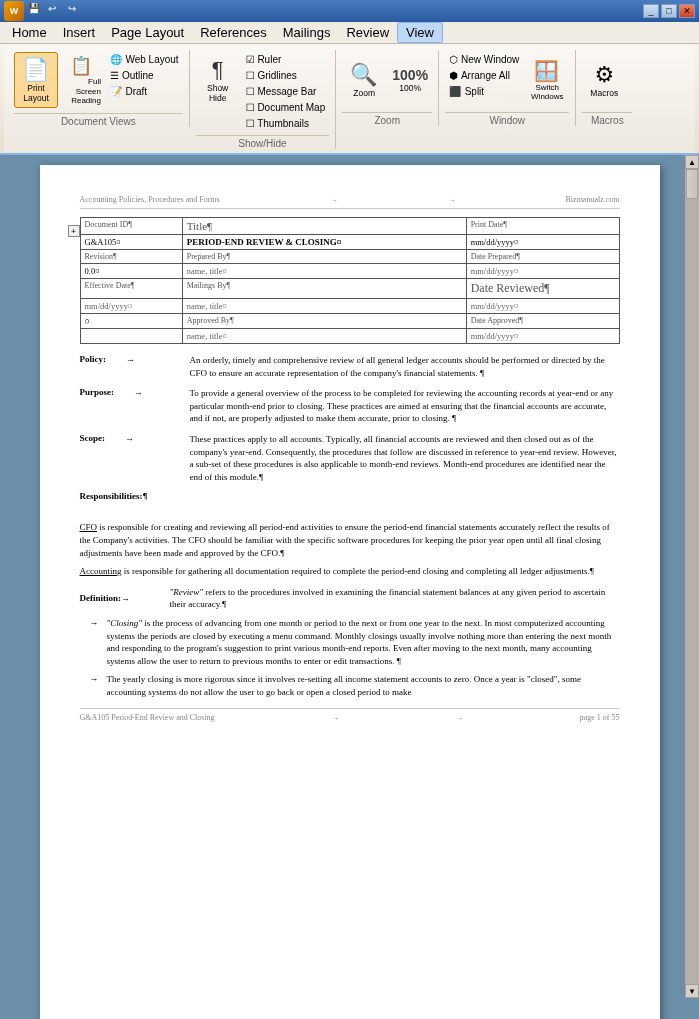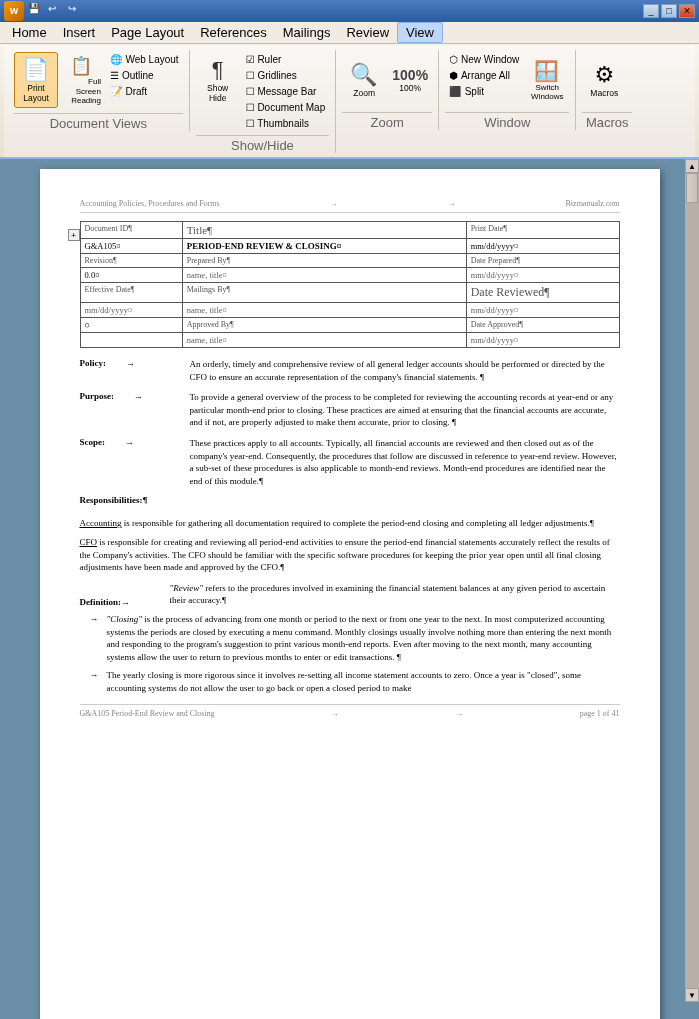--- a/index.html
+++ b/index.html
@@ -60,21 +60,21 @@
     .ribbon-group {
       display: flex;
       flex-direction: column;
       align-items: stretch;
       border-right: 1px solid #c8c0b4;
       padding: 0 6px 0 4px;
       min-width: 60px;
     }
     .ribbon-group:last-child { border-right: none; }
     .ribbon-group-label {
-      font-size: 13px;
+      font-size: 10px;
       color: #666;
       text-align: center;
       margin-top: 2px;
       padding-top: 2px;
       border-top: 1px solid #c8c0b4;
     }
     .ribbon-group-content {
       display: flex;
       gap: 2px;
       align-items: flex-start;
@@ -191,26 +191,26 @@
     .doc-table td {
       border: 1px solid #555;
       padding: 2px 4px;
       vertical-align: top;
     }
     .section-row { display: flex; margin-bottom: 8px; }
     .section-key { width: 110px; font-weight: bold; font-size: 9px; flex-shrink: 0; display: flex; align-items: flex-start; gap: 20px; }
     .section-body { font-size: 9px; line-height: 1.4; flex: 1; }
 
     .responsibilities { margin-bottom: 8px; }
-    .resp-title { font-weight: bold; font-size: 9px; margin-bottom: 12px; }
+    .resp-title { font-weight: bold; font-size: 9px; margin-bottom: 20px; }
     .resp-item { font-size: 9px; line-height: 1.4; margin-bottom: 6px; }
     .resp-item u, .underline { text-decoration: underline; }
 
     .def-row { display: flex; margin-bottom: 6px; }
-    .def-key { width: 90px; font-weight: bold; font-size: 9px; display: flex; align-items: flex-end; gap: 0; }
+    .def-key { width: 90px; font-weight: bold; font-size: 9px; display: flex; align-items: center; gap: 0; }
     .def-body { font-size: 9px; line-height: 1.4; flex: 1; }
     .def-sub { display: flex; margin-bottom: 6px; padding-left: 10px; }
     .def-sub-arrow { margin-right: 8px; font-size: 9px; }
     .def-sub-body { font-size: 9px; line-height: 1.4; }
 
     .footer-text {
       font-size: 8px;
       color: #888;
       display: flex;
       justify-content: space-between;
@@ -433,24 +433,24 @@
       <div class="section-key">
         <span>Scope:</span>
         <span>→</span>
       </div>
       <div class="section-body">These practices apply to all accounts. Typically, all financial accounts are reviewed and then closed out as of the company's year-end. Consequently, the procedures that follow are discussed in reference to year-end review. However, a sub-set of these procedures is also applicable to month-end reviews. Month-end procedures are identified near the end of this module.¶</div>
     </div>
 
     <div class="responsibilities">
       <div class="resp-title">Responsibilities:¶</div>
       <div class="resp-item">
+        <u>CFO</u> is responsible for creating and reviewing all period-end activities to ensure the period-end financial statements accurately reflect the results of the Company's activities. The CFO should be familiar with the specific software procedures for keeping the prior year open until all final closing adjustments have been made and approved by the CFO.¶
+      </div>
+      <div class="resp-item">
         <u>Accounting</u> is responsible for gathering all documentation required to complete the period-end closing and completing all ledger adjustments.¶
-      </div>
-      <div class="resp-item">
-        <u>CFO</u> is responsible for creating and reviewing all period-end activities to ensure the period-end financial statements accurately reflect the results of the Company's activities. The CFO should be familiar with the specific software procedures for keeping the prior year open until all final closing adjustments have been made and approved by the CFO.¶
       </div>
     </div>
 
     <div class="def-row">
       <div class="def-key">
         <span>Definition:</span>
         <span>→</span>
       </div>
       <div class="def-body">
         <span style="font-style:italic;">"Review"</span> refers to the procedures involved in examining the financial statement balances at any given period to ascertain their accuracy.¶
@@ -468,21 +468,21 @@
       <div class="def-sub-arrow">→</div>
       <div class="def-sub-body">
         The yearly closing is more rigorous since it involves re-setting all income statement accounts to zero. Once a year is "closed", some accounting systems do not allow the user to go back or open a closed period to make
       </div>
     </div>
 
     <div class="footer-text">
       <span>G&amp;A105 Period-End Review and Closing</span>
       <span>→</span>
       <span>→</span>
-      <span>page 1 of 41</span>
+      <span>page 1 of 55</span>
     </div>
   </div>
 
   <div class="scrollbar-right">
     <div class="scroll-btn">▲</div>
     <div class="scroll-track">
       <div class="scroll-thumb"></div>
     </div>
     <div class="scroll-btn">▼</div>
   </div>

